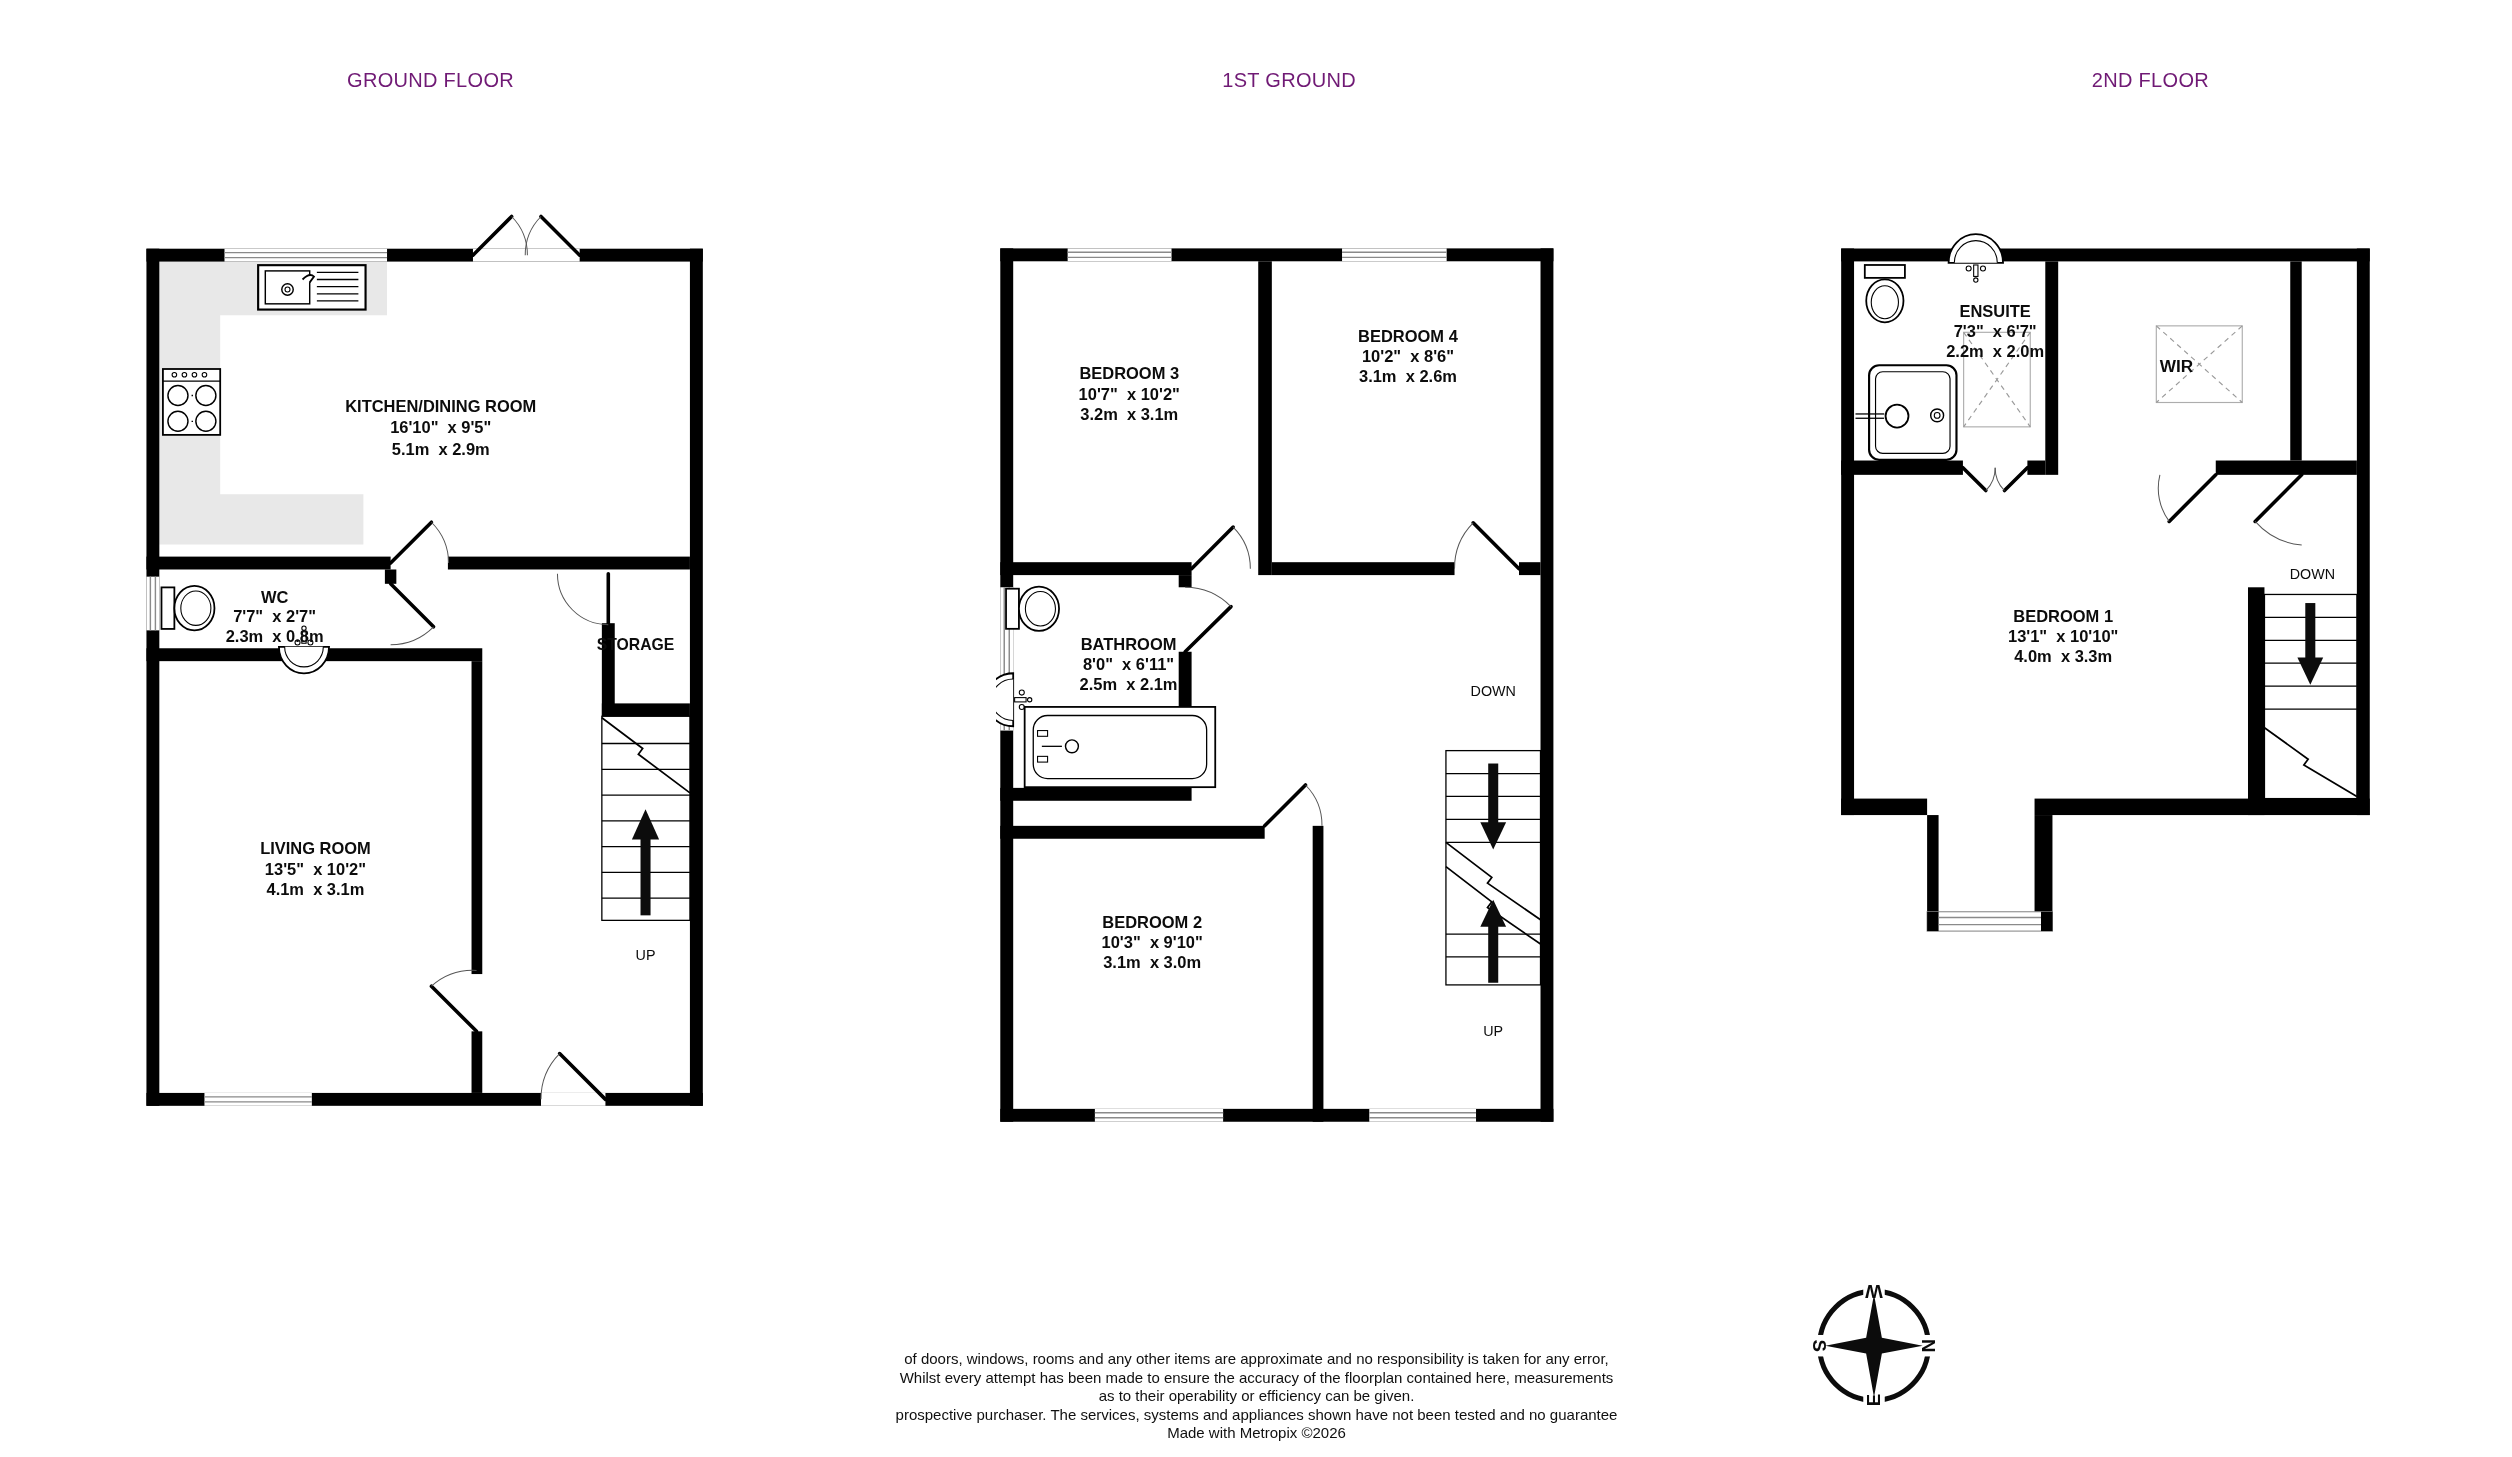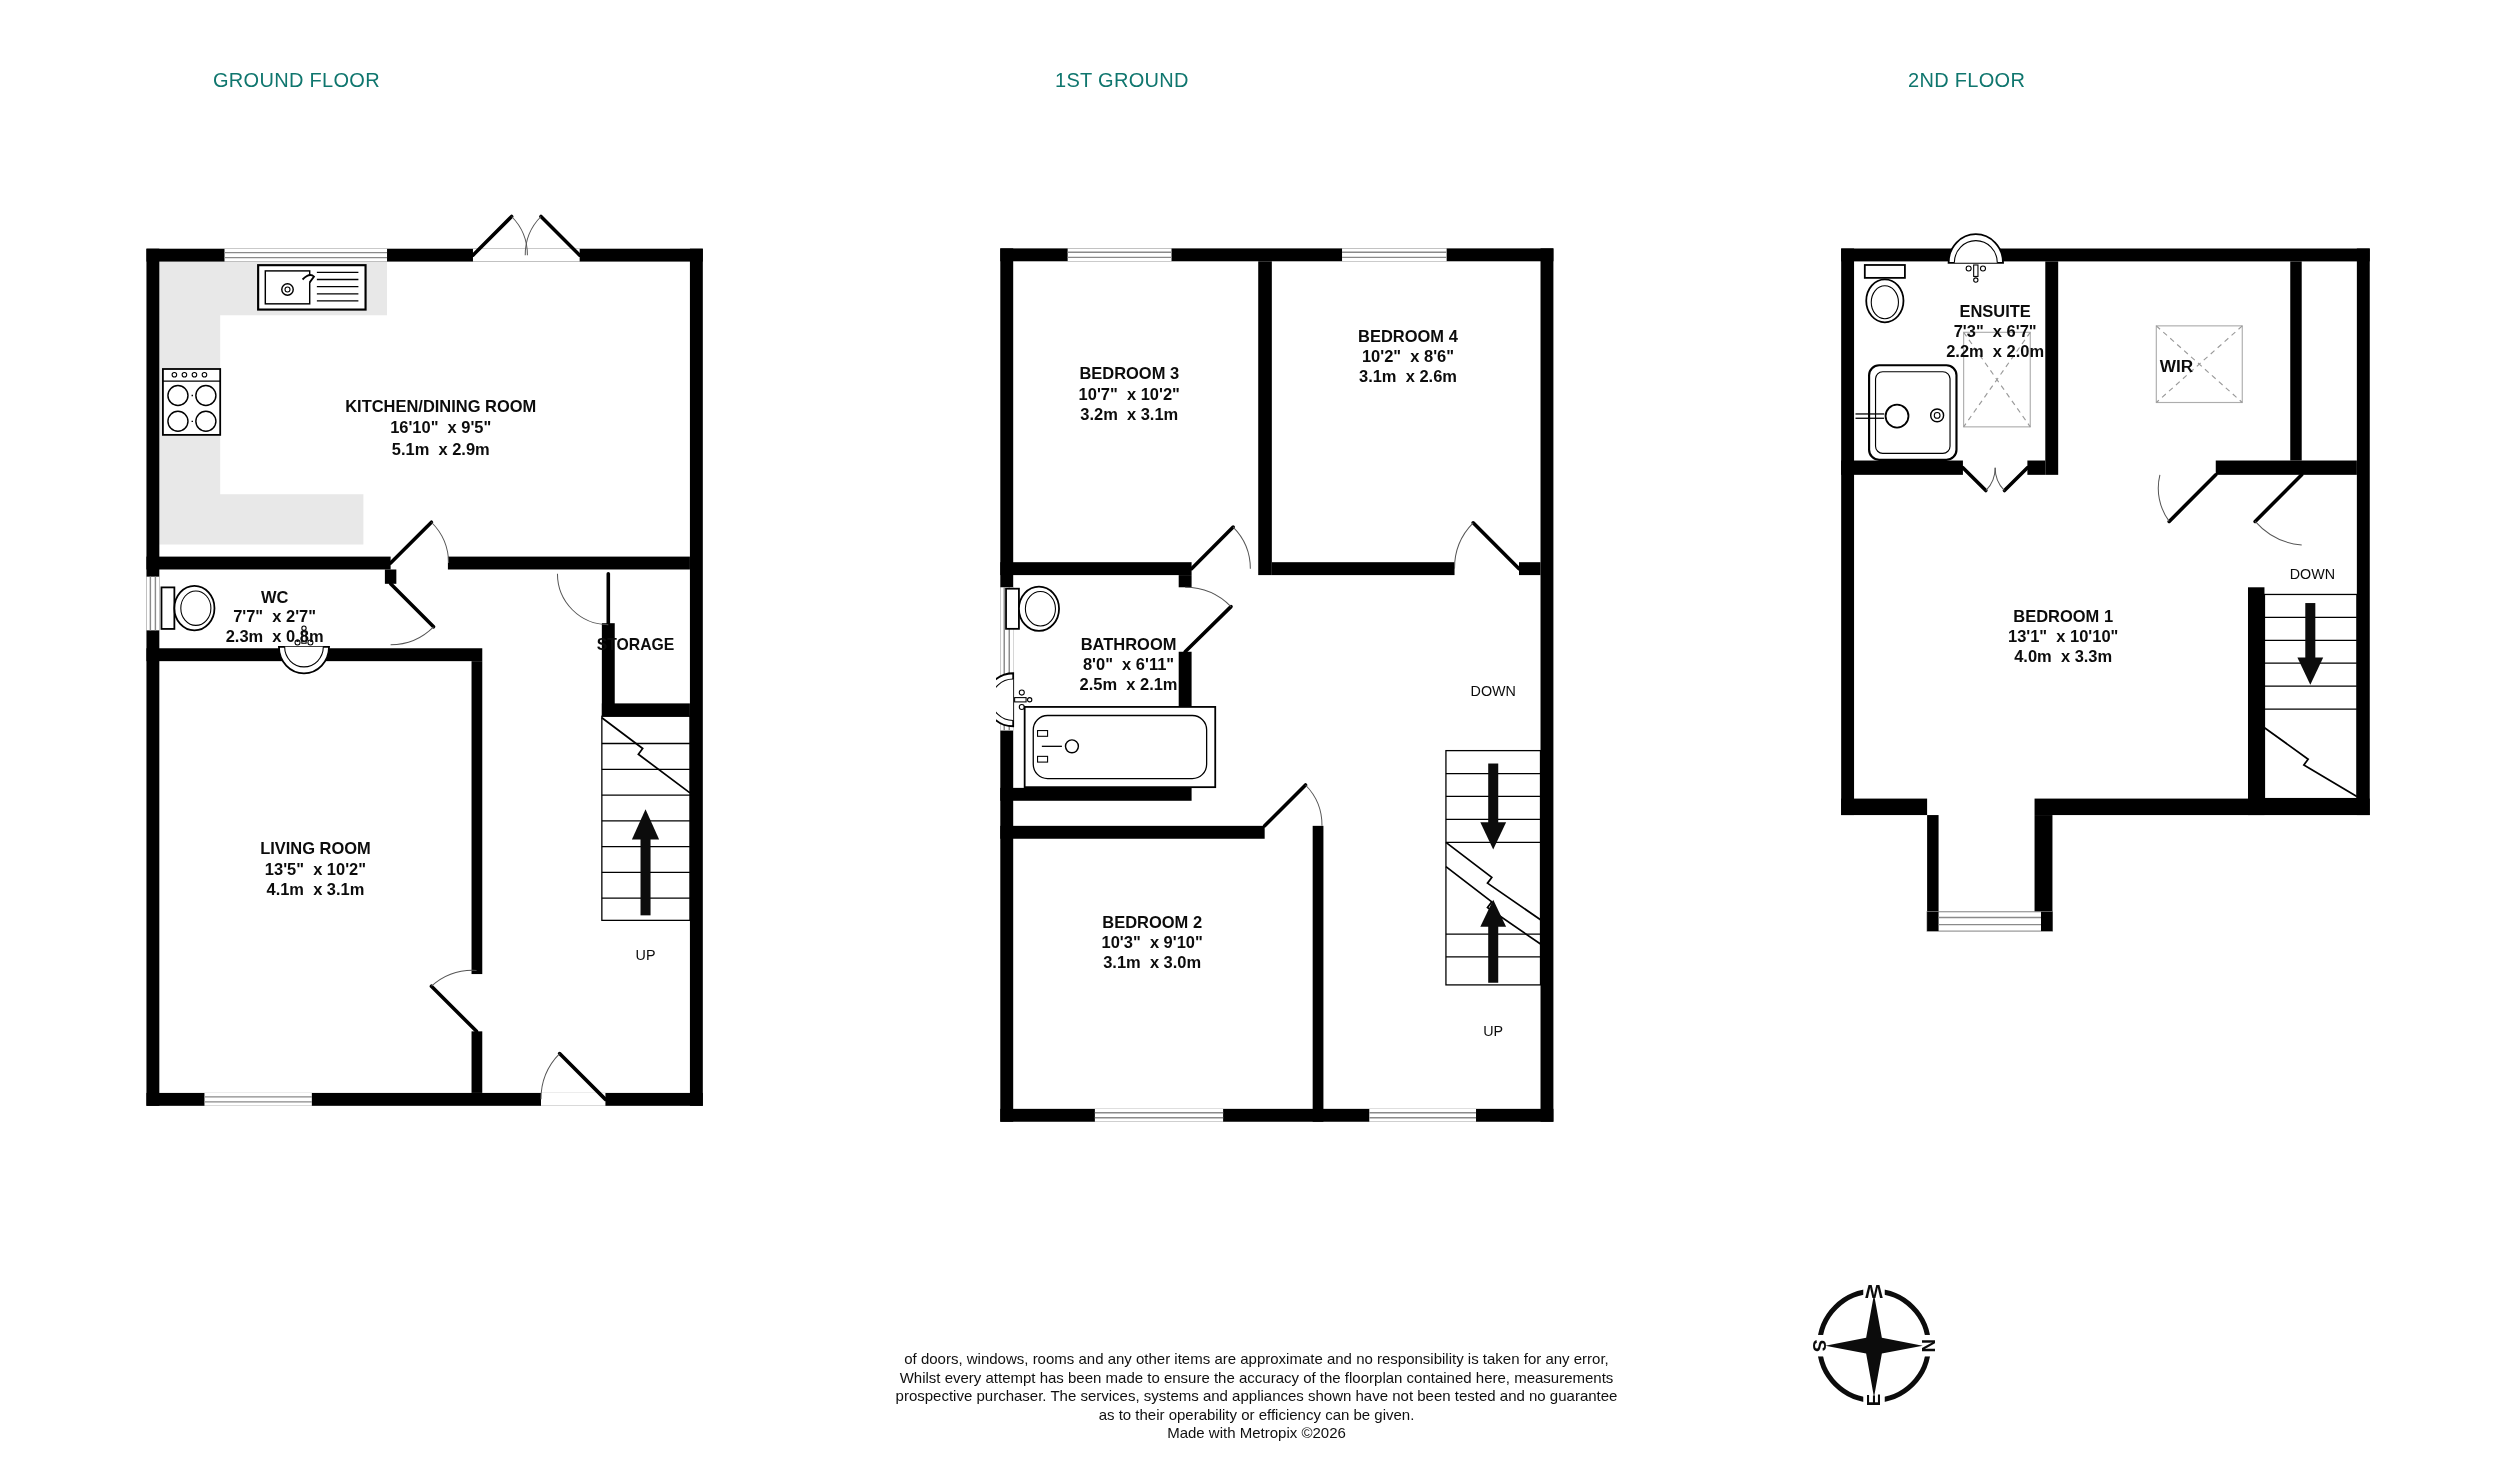--- a/index.html
+++ b/index.html
@@ -1,17 +1,17 @@
 <!DOCTYPE html>
 <html style="font-size:11.5px"><head>
 <meta charset="utf-8">
 <style>
   html,body{margin:0;padding:0;background:#ffffff;}
   body{width:2512px;height:1457px;position:relative;font-family:"Liberation Sans",sans-serif;overflow:hidden;}
-  .floor-title{position:absolute;top:69px;width:301px;text-align:left;font-size:20px;letter-spacing:0.3px;color:#0f766e;}
+  .floor-title{position:absolute;top:69px;width:301px;text-align:right;font-size:20px;letter-spacing:0.3px;color:#701a75;}
   .plan{position:absolute;}
   svg text{font-family:"Liberation Sans",sans-serif;fill:#0c0c0c;}
   .room-name,.room-dim{font-size:23px;font-weight:bold;}
   .small-label{font-size:20px;font-weight:normal;}
   .tiny-bold{font-size:22px;font-weight:bold;}
   .wir-label{font-size:24px;font-weight:bold;}
   .wall{fill:#000;}
   .winband{fill:#fff;}
   .winline{stroke:#8a8a8a;stroke-width:2;}
   .leaf{stroke:#000;stroke-width:5;fill:none;stroke-linecap:round;}
@@ -389,17 +389,17 @@
   <path d="M95,28 L106,89 L163,100 L106,111 L95,172 L84,111 L27,100 L84,89 Z" fill="#0c0c0c"></path>
   <text x="95" y="24" font-size="26" font-weight="bold" text-anchor="middle" dominant-baseline="central" transform="rotate(180 95 24)">W</text>
   <text x="171" y="100" font-size="26" font-weight="bold" text-anchor="middle" dominant-baseline="central" transform="rotate(90 171 100)">N</text>
   <text x="95" y="176" font-size="26" font-weight="bold" text-anchor="middle" dominant-baseline="central" transform="rotate(-90 95 176)">E</text>
   <text x="19" y="100" font-size="26" font-weight="bold" text-anchor="middle" dominant-baseline="central" transform="rotate(90 19 100)">S</text>
 </svg>
 
 <div id="footer">
   <div>of doors, windows, rooms and any other items are approximate and no responsibility is taken for any error,</div>
   <div>Whilst every attempt has been made to ensure the accuracy of the floorplan contained here, measurements</div>
+  <div>as to their operability or efficiency can be given.</div>
   <div>prospective purchaser. The services, systems and appliances shown have not been tested and no guarantee</div>
-  <div>as to their operability or efficiency can be given.</div>
   <div>Made with Metropix ©2026</div>
 </div>
 
 
 </body></html>

